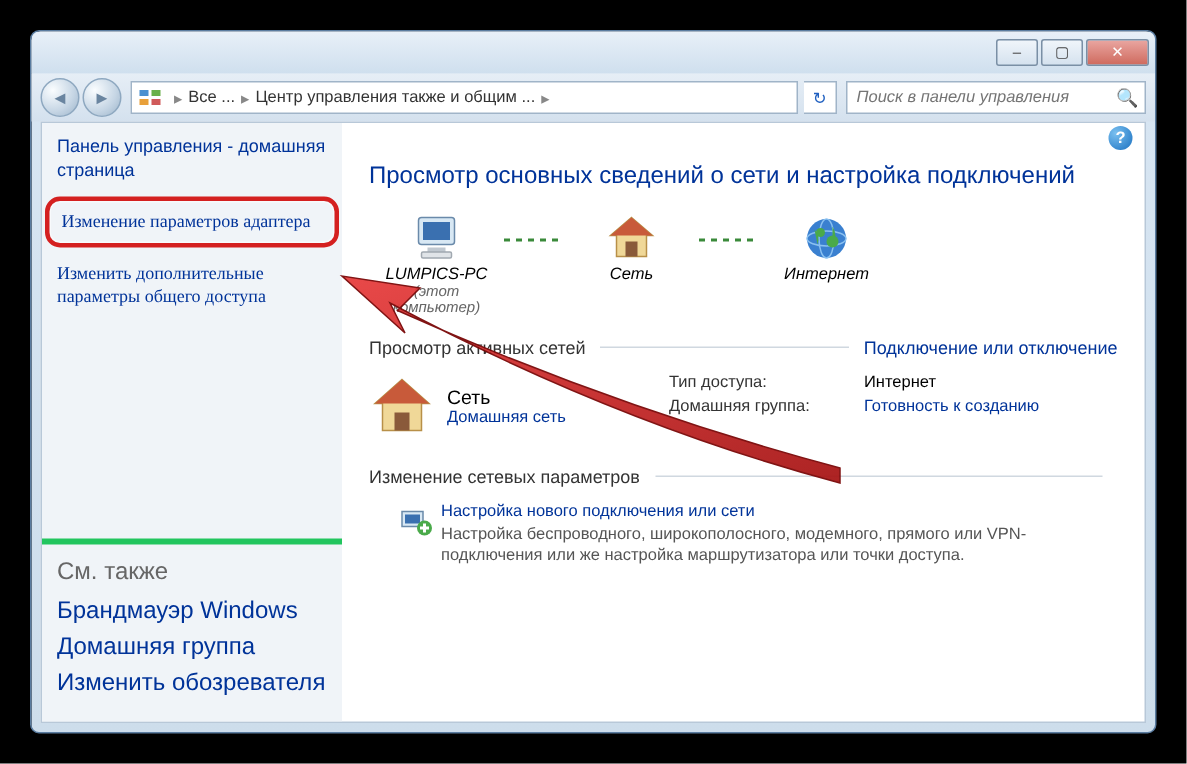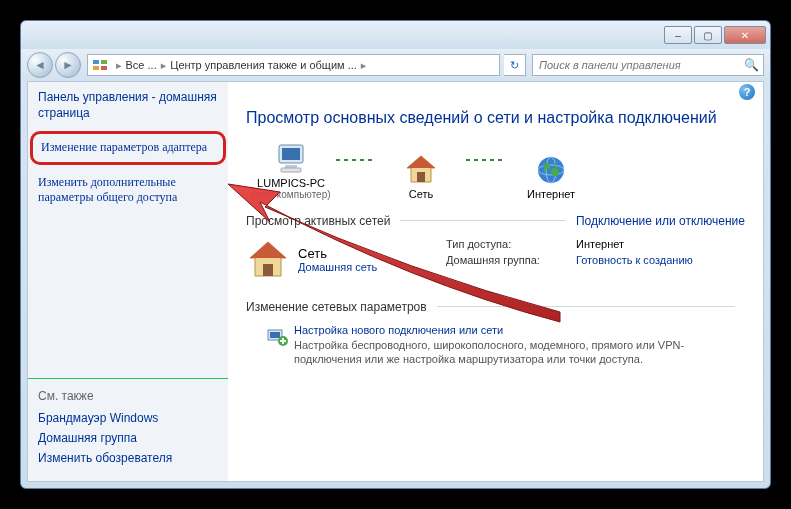--- a/index.html
+++ b/index.html
@@ -102,21 +102,21 @@
     border: 1px solid #a0b4c8;
     border-left: none;
     background: #fff;
     display: flex;
     align-items: center;
     justify-content: center;
     color: #2060c0;
     font-size: 11px;
   }
   .search-bar {
-    width: 232px;
+    width: 200px;
     height: 22px;
     background: #fff;
     border: 1px solid #a0b4c8;
     margin-left: 6px;
     display: flex;
     align-items: center;
     padding: 0 4px;
   }
   .search-bar input {
     border: none;
@@ -178,23 +178,23 @@
     font-family: Liberation Serif, serif;
   }
   .side-highlight {
     border: 3px solid #d42020;
     border-radius: 10px;
     padding: 6px 8px;
     margin: -6px -8px 10px -8px;
     box-shadow: inset 0 0 0 1px rgba(255,255,255,0.5);
   }
   .see-also {
-    border-top: 1px solid #22c55e;
+    border-top: 4px solid #22c55e;
     padding: 10px;
-    font-size: 12px;
+    font-size: 16px;
   }
   .see-also-title { color: #666; margin-bottom: 8px; }
   .see-also a { color: #003399; display: block; margin-bottom: 6px; cursor: pointer; }
   
   .main {
     flex: 1;
     display: flex;
     flex-direction: column;
     overflow: hidden;
   }
@@ -208,21 +208,22 @@
     font-size: 16px;
     margin-bottom: 14px;
     line-height: 1.3;
   }
   .net-map {
     display: flex;
     align-items: flex-start;
   }
   .net-items {
     display: flex;
-    align-items: flex-end;
+    align-items: flex-start;
+    font-style: italic;
   }
   .net-item {
     display: flex;
     flex-direction: column;
     align-items: center;
     width: 90px;
     text-align: center;
     font-size: 11px;
   }
   .net-item .label { color: #000; margin-top: 2px; }

